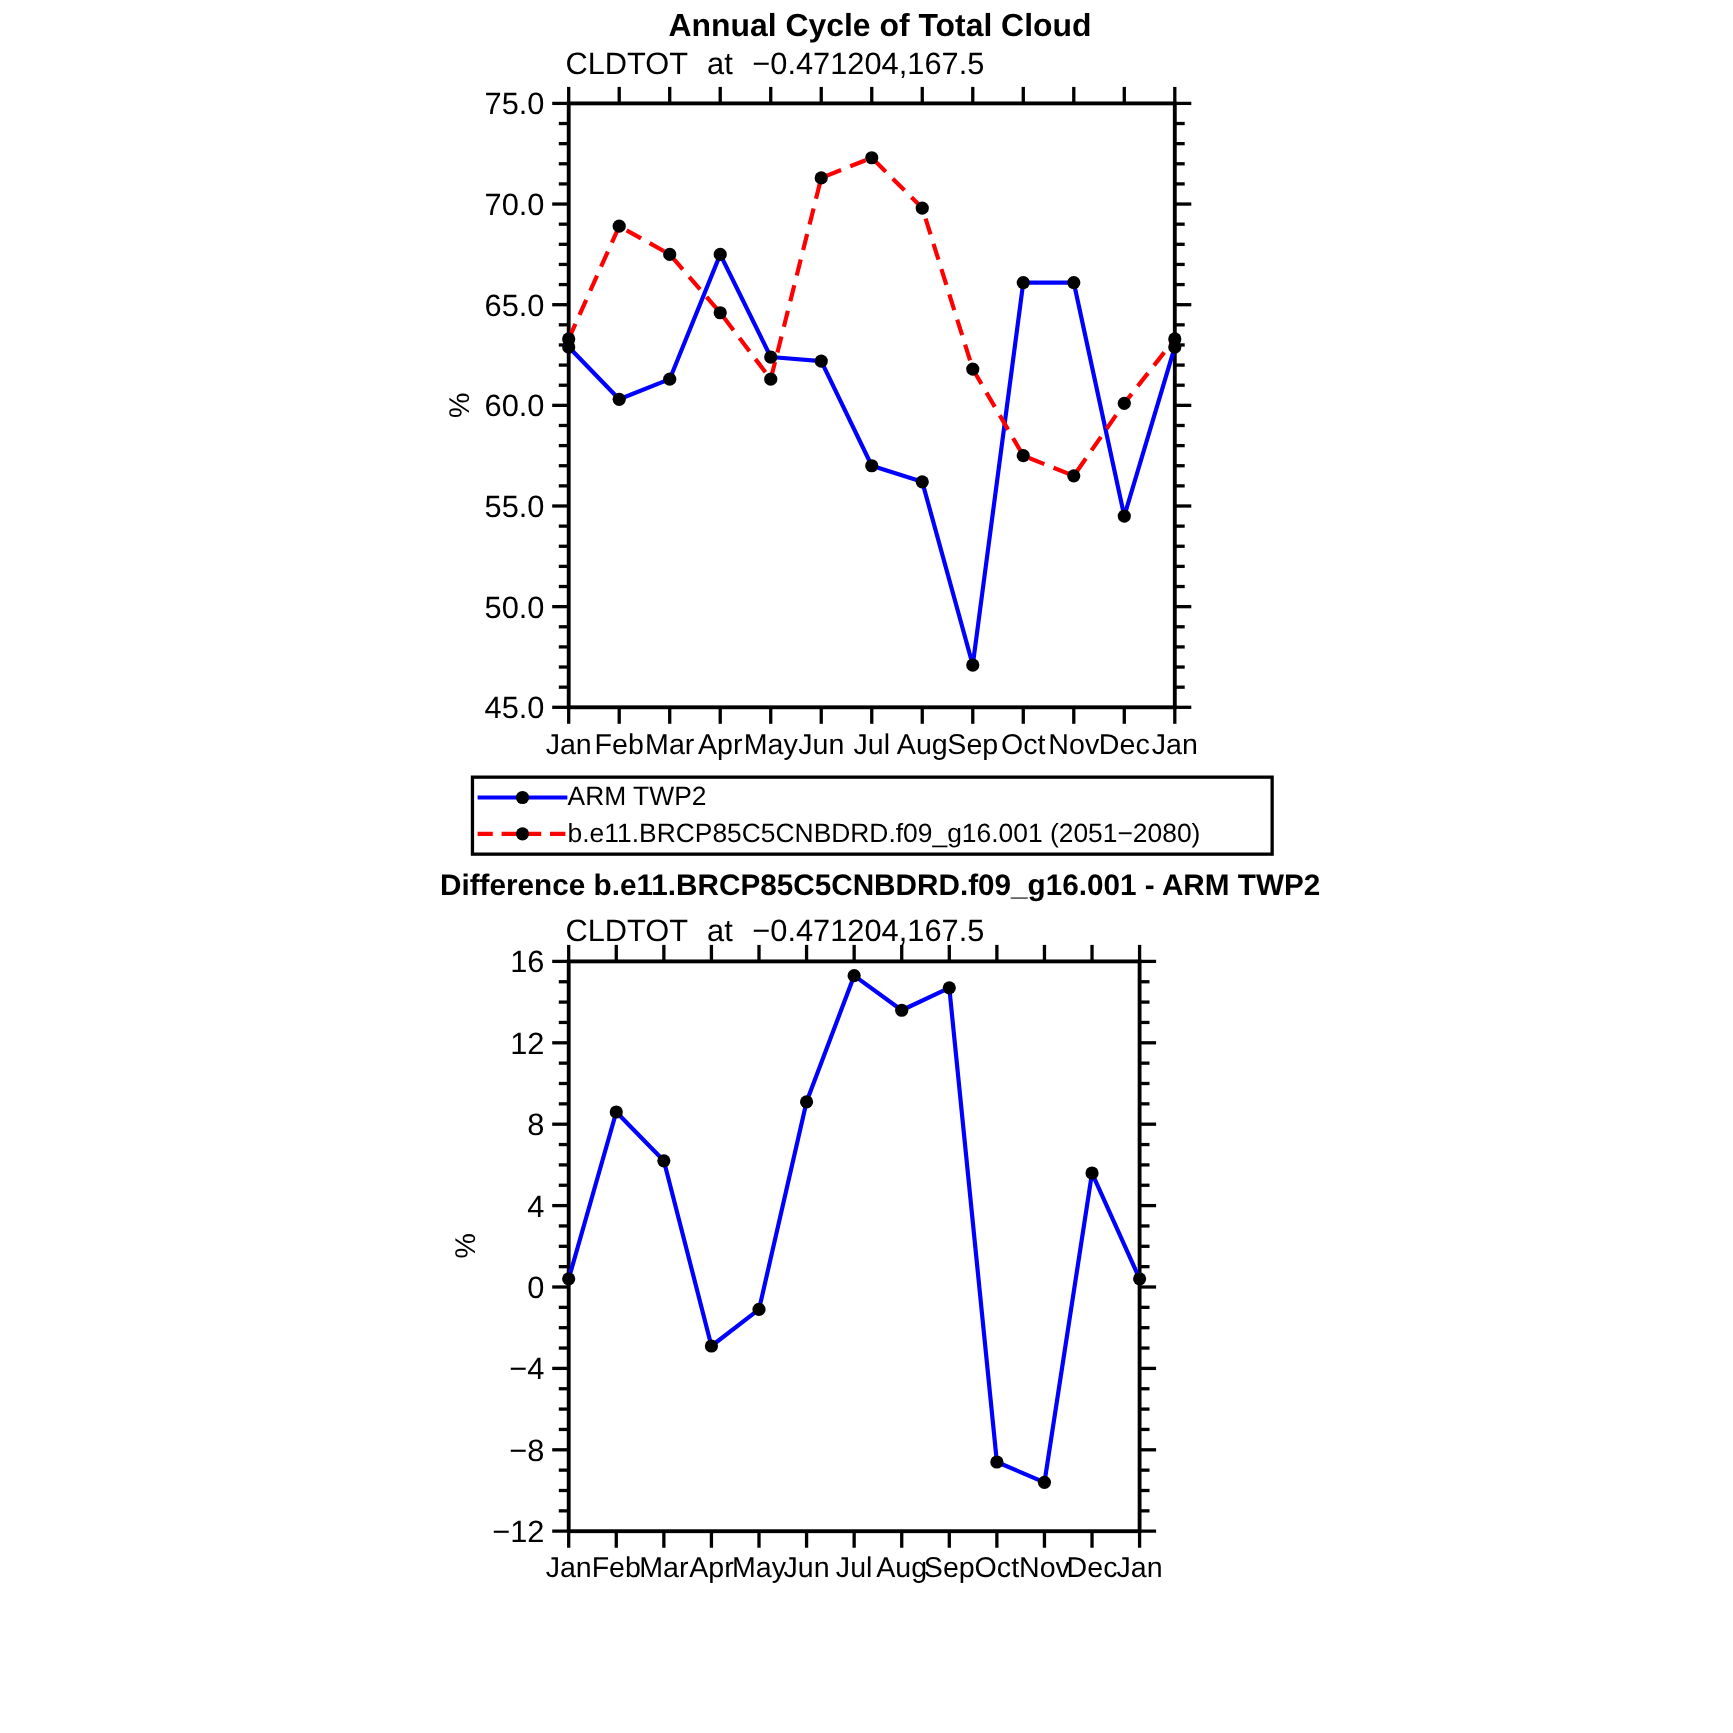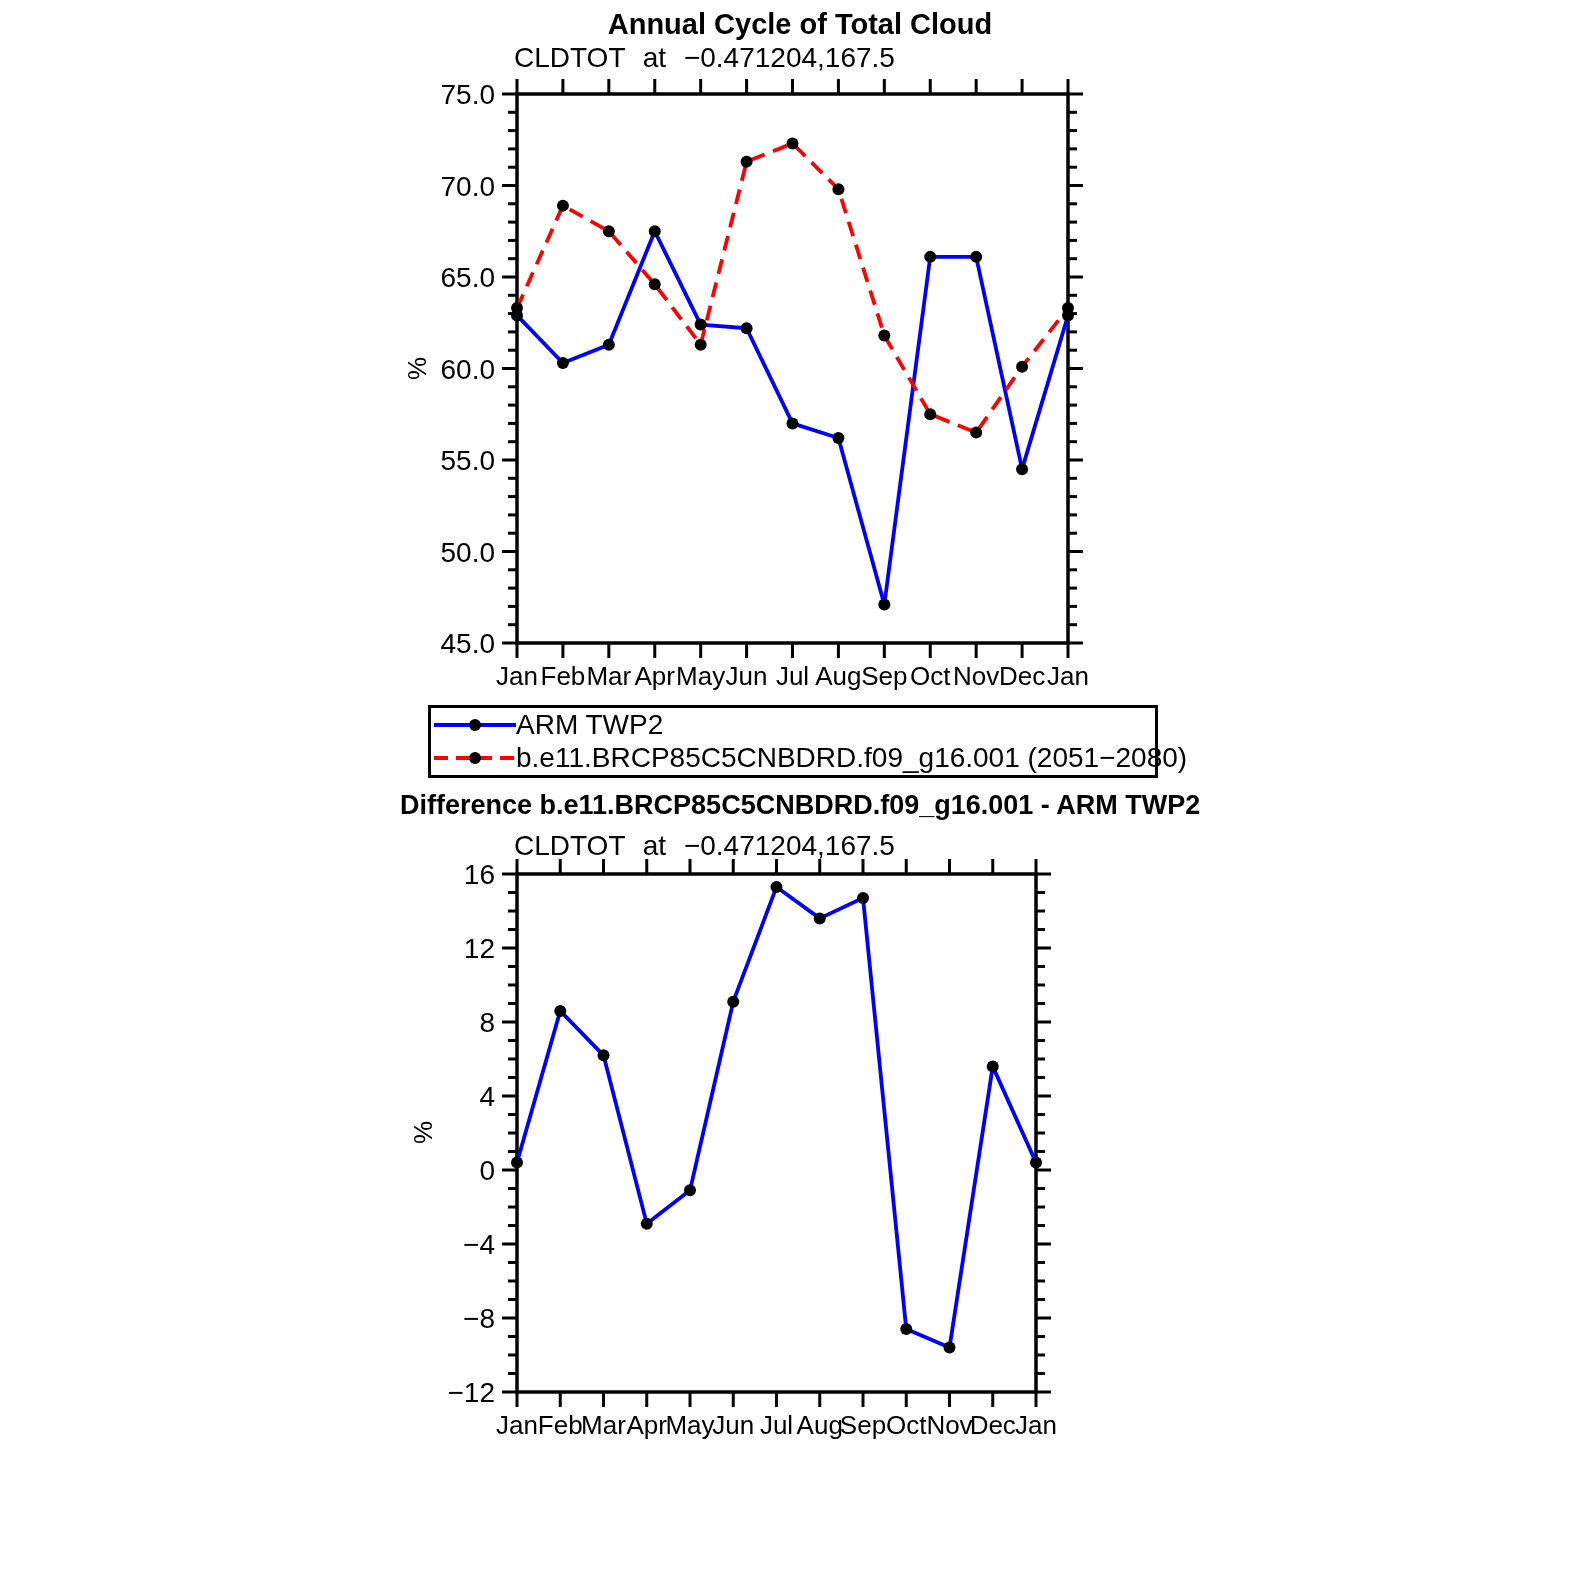--- a/index.html
+++ b/index.html
@@ -11,21 +11,21 @@
           font-size:29px;font-weight:bold;white-space:nowrap;}
   .sub1{position:absolute;left:514px;top:42px;font-size:28px;word-spacing:10px;white-space:nowrap;}
   .ylab{position:absolute;font-size:26px;transform:rotate(-90deg);transform-origin:center;}
   .ylab1{left:406px;top:353px;}
   .ylab2{left:412px;top:1117px;}
   .legend{position:absolute;left:428px;top:705px;width:730px;height:73px;border:3px solid #000;
           box-sizing:border-box;display:flex;flex-direction:column;justify-content:center;
           padding-left:3px;background:#fff;}
   .legend-row{display:flex;align-items:center;height:33px;}
   .legend-row svg{flex:0 0 auto;}
-  .legend-label{font-size:28px;white-space:nowrap;}
+  .legend-label{font-size:24px;white-space:nowrap;}
   .title2{position:absolute;left:400px;top:790px;width:760px;text-align:center;
           font-size:27px;font-weight:bold;white-space:nowrap;}
   .sub2{position:absolute;left:514px;top:830px;font-size:28px;word-spacing:10px;white-space:nowrap;}
 </style>
 </head>
 <body>
 
 <div class="page">
 
   <div class="title1">Annual Cycle of Total Cloud</div>

